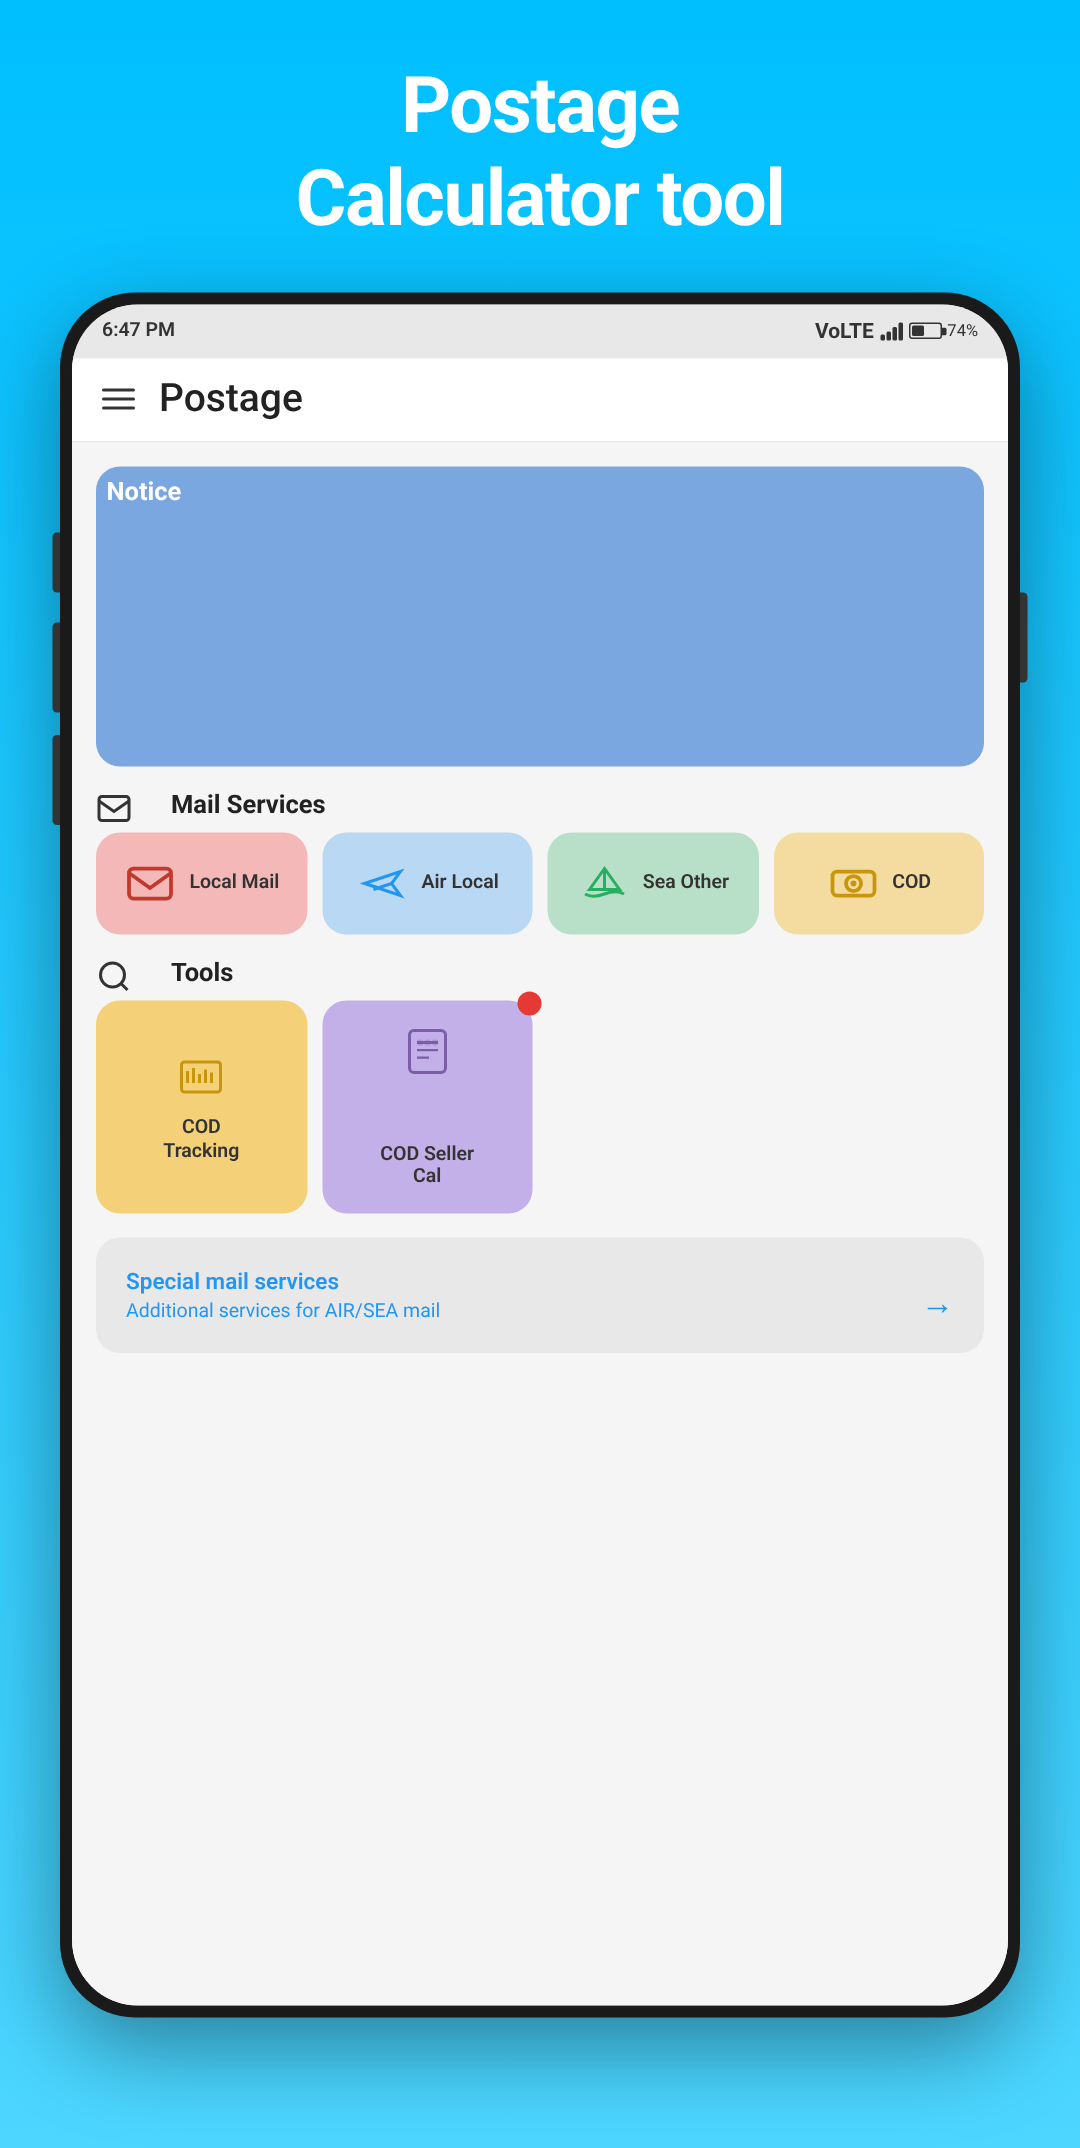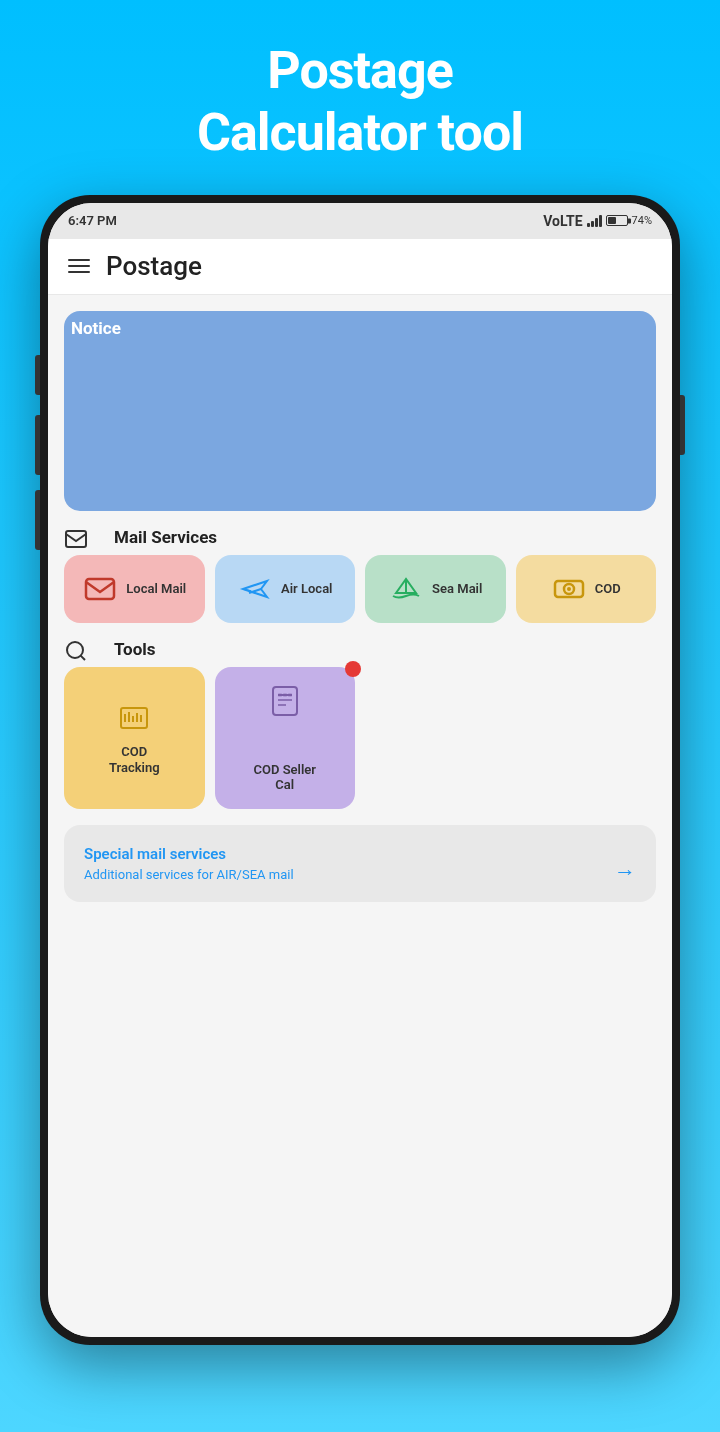--- a/index.html
+++ b/index.html
@@ -393,21 +393,21 @@
           </div>
 
           <div class="service-card sea-mail">
             <div class="service-icon">
               <svg viewBox="0 0 36 36" width="36" height="36" fill="none">
                 <path d="M8 22 L18 8 L28 22 Z" stroke="#27ae60" stroke-width="2" fill="none"></path>
                 <line x1="18" y1="8" x2="18" y2="22" stroke="#27ae60" stroke-width="2"></line>
                 <path d="M5 25 Q10 28 18 25 Q26 22 31 25" stroke="#27ae60" stroke-width="2" fill="none"></path>
               </svg>
             </div>
-            <span class="service-label">Sea Mail</span>
+            <span class="service-label">Sea Other</span>
           </div>
 
           <div class="service-card cod">
             <div class="service-icon">
               <svg viewBox="0 0 36 36" width="36" height="36" fill="none">
                 <rect x="4" y="10" width="28" height="16" rx="3" stroke="#c8960c" stroke-width="2.5"></rect>
                 <circle cx="18" cy="18" r="5" stroke="#c8960c" stroke-width="2.5"></circle>
                 <circle cx="18" cy="18" r="2" fill="#c8960c"></circle>
               </svg>
             </div>

